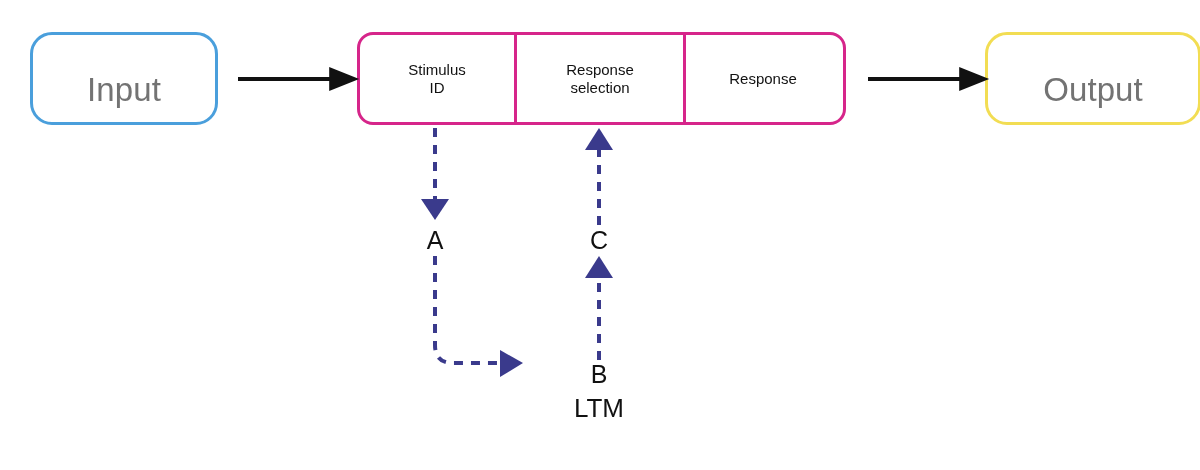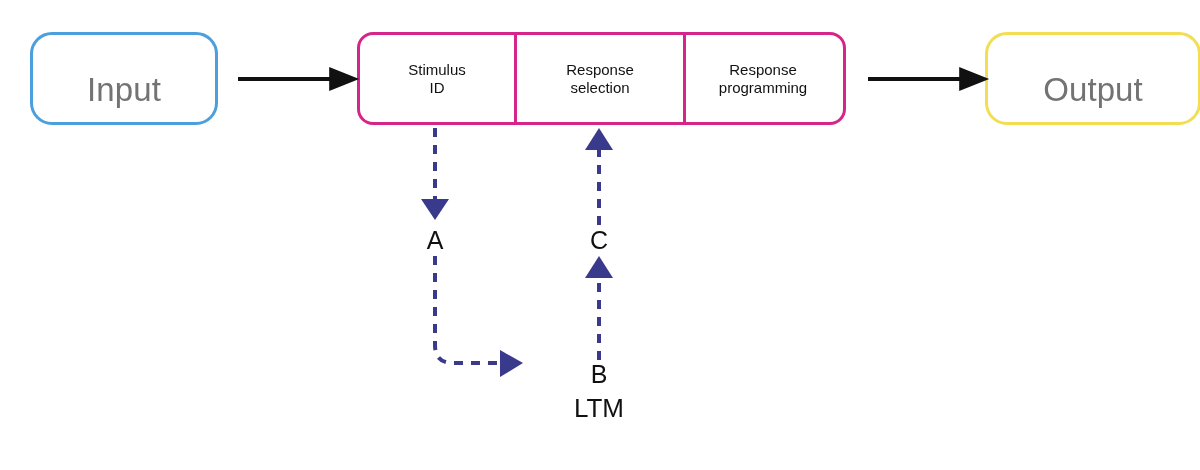--- a/index.html
+++ b/index.html
@@ -119,21 +119,21 @@
   </div>
 
   <div id="stage-container">
     <div class="stage-cell" id="stage-cell-0">
       <span class="stage-cell-label"><span>Stimulus</span><br><span>ID</span></span>
     </div>
     <div class="stage-cell" id="stage-cell-1">
       <span class="stage-cell-label"><span>Response</span><br><span>selection</span></span>
     </div>
     <div class="stage-cell" id="stage-cell-2">
-      <span class="stage-cell-label"><span>Response</span><br><span>programming</span></span>
+      <span class="stage-cell-label"><span>Response</span><br></span>
     </div>
   </div>
 
   <div class="node-box" id="output-box">
     <span class="node-label">Output</span>
   </div>
 
   <svg class="layer" viewBox="0 0 1200 470">
     <defs>
       <marker id="solid-head" markerWidth="9" markerHeight="9" refX="0.2" refY="3" orient="auto" markerUnits="strokeWidth">

